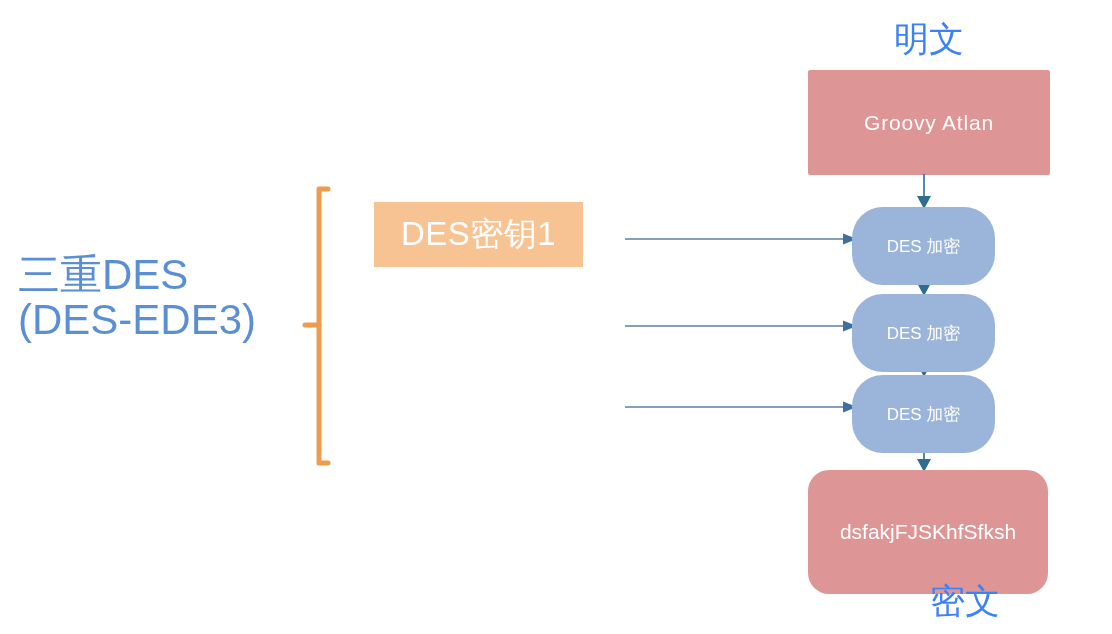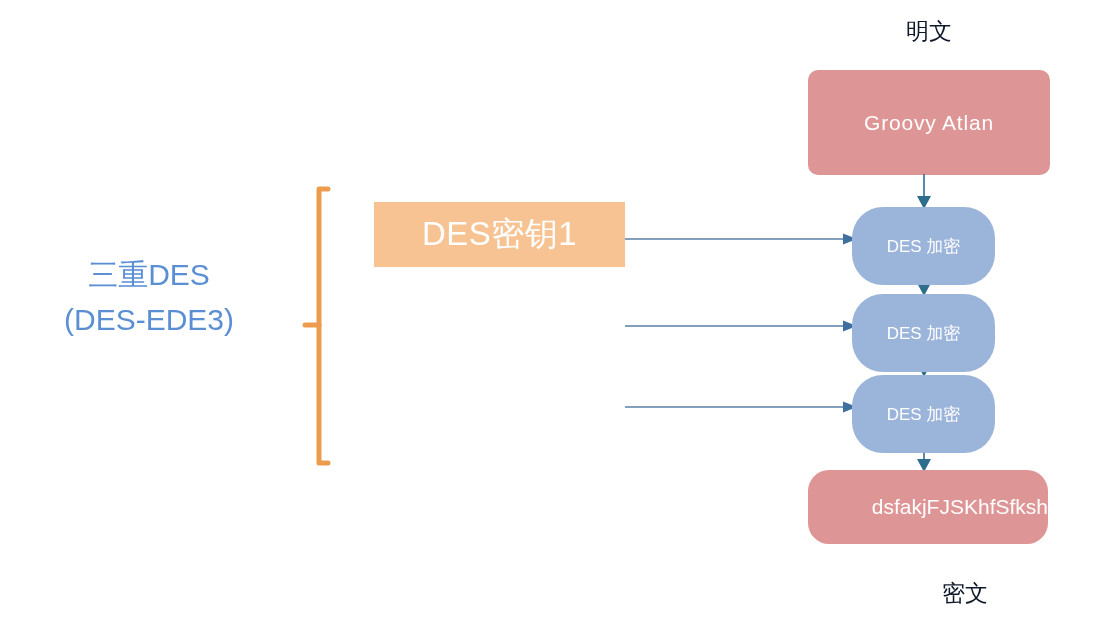--- a/index.html
+++ b/index.html
@@ -17,35 +17,34 @@
     background: #ffffff;
     overflow: hidden;
   }
   .abs { position: absolute; }
 
   
   .group-label {
     left: 18px;
     top: 252px;
     width: 262px;
-    text-align: center;
     color: #5b8fd4;
-    font-size: 30px;
+    font-size: 42px;
     line-height: 45px;
     white-space: nowrap;
   }
   .group-label div { white-space: nowrap; }
 
   
   .brace { left: 300px; top: 186px; width: 34px; height: 280px; }
 
   
   .key-box {
     left: 374px;
-    width: 251px;
+    width: 209px;
     height: 65px;
     background: #f8c393;
     color: #ffffff;
     font-size: 33px;
     display: flex;
     align-items: center;
     justify-content: center;
     letter-spacing: 0.5px;
   }
   .key-1 { top: 202px; }
@@ -75,38 +74,37 @@
     color: #ffffff;
     display: flex;
     align-items: center;
     justify-content: center;
   }
   .plain-box {
     left: 808px;
     top: 70px;
     width: 242px;
     height: 105px;
-    border-radius: 10px;
+    border-radius: 2px;
     font-size: 21px;
     letter-spacing: 0.8px;
   }
   .cipher-box {
     left: 808px;
     top: 470px;
     width: 240px;
-    height: 74px;
+    height: 124px;
     border-radius: 21px;
     font-size: 21px;
-    justify-content: flex-end;
   }
 
   
   .caption {
-    color: #0f172a;
-    font-size: 23px;
+    color: #3b82f6;
+    font-size: 35px;
     text-align: center;
     white-space: nowrap;
   }
   .caption-top { left: 808px; top: 16px; width: 242px; }
   .caption-bottom { left: 844px; top: 578px; width: 242px; }
 
   
   .h-conn { height: 24px; }
   .conn-1 { left: 625px; top: 227px; width: 232px; }
   .conn-2 { left: 625px; top: 314px; width: 232px; }

